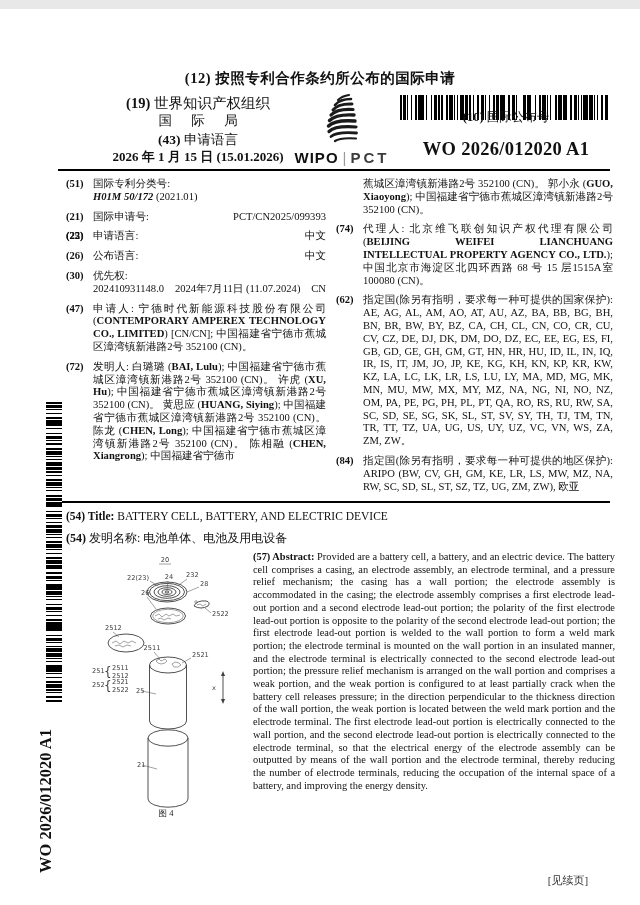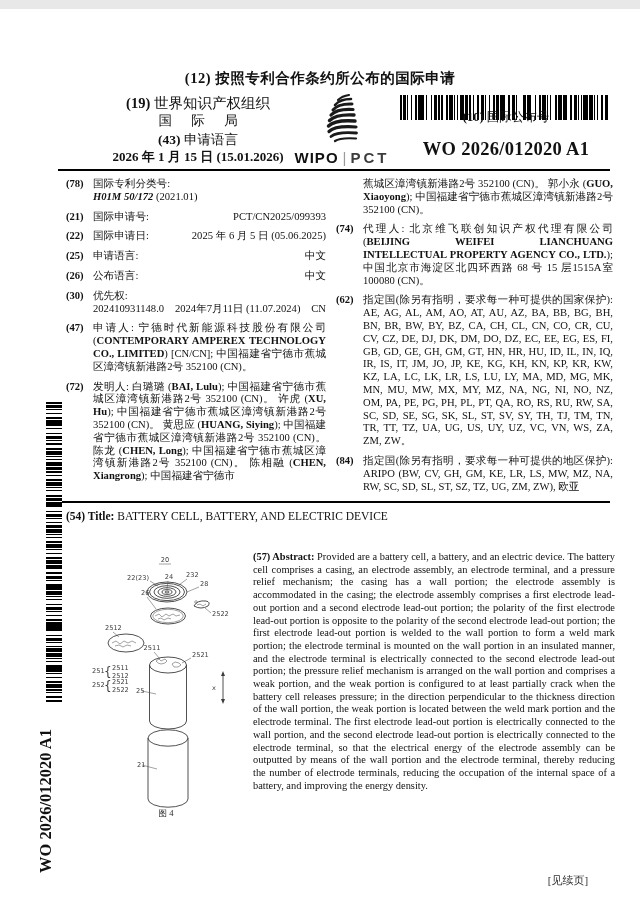--- a/index.html
+++ b/index.html
@@ -96,37 +96,33 @@
   </div>
 
   <div class="barcode-h"></div>
   <div class="pubno-label"><span class="b">(10) </span><span>国际公布号</span></div>
   <div class="pubno">WO 2026/012020 A1</div>
 
   <div class="rule1"></div>
 
   <div class="col-left">
     <div class="field">
-      <span class="num">(78)</span>
+      <span class="num">(51)</span>
       <div>国际专利分类号:</div>
       <div><span class="bi">H01M 50/172</span><span> (2021.01)</span></div>
     </div>
     <div class="field">
       <span class="num">(21)</span>
       <span class="kv">
           <span>国际申请号:</span>
           <span class="val">PCT/CN2025/099393</span>
         </span>
     </div>
     <div class="field">
       <span class="num">(22)</span>
-      <span class="kv">
-          <span>国际申请日:</span>
-          <span class="val">2025 年 6 月 5 日 (05.06.2025)</span>
-        </span>
     </div>
     <div class="field">
       <span class="num">(25)</span>
       <span class="kv">
           <span>申请语言:</span>
           <span class="val">中文</span>
         </span>
     </div>
     <div class="field">
       <span class="num">(26)</span>
@@ -168,20 +164,21 @@
     </div>
     <div class="field">
       <span class="num">(84)</span>
       <span>指定国(除另有指明，要求每一种可提供的地区保护): ARIPO (BW, CV, GH, GM, KE, LR, LS, MW, MZ, NA, RW, SC, SD, SL, ST, SZ, TZ, UG, ZM, ZW), 欧亚</span>
     </div>
   </div>
 
   <div class="rule2"></div>
 
   <div class="title-en"><span class="b">(54) Title: </span><span>BATTERY CELL, BATTERY, AND ELECTRIC DEVICE</span></div>
+  <div class="title-zh"><span class="b">(54) </span><span>发明名称: 电池单体、电池及用电设备</span></div>
 
   <div class="abstract"><span class="b">(57) Abstract: </span><span>Provided are a battery cell, a battery, and an electric device. The battery cell comprises a casing, an electrode assembly, an electrode terminal, and a pressure relief mechanism; the casing has a wall portion; the electrode assembly is accommodated in the casing; the electrode assembly comprises a first electrode lead-out portion and a second electrode lead-out portion; the polarity of the first electrode lead-out portion is opposite to the polarity of the second electrode lead-out portion; the first electrode lead-out portion is welded to the wall portion to form a weld mark portion; the electrode terminal is mounted on the wall portion in an insulated manner, and the electrode terminal is electrically connected to the second electrode lead-out portion; the pressure relief mechanism is arranged on the wall portion and comprises a weak portion, and the weak portion is configured to at least partially crack when the battery cell releases pressure; in the direction perpendicular to the thickness direction of the wall portion, the weak portion is located between the weld mark portion and the electrode terminal. The first electrode lead-out portion is electrically connected to the wall portion, and the second electrode lead-out portion is electrically connected to the electrode terminal, so that the electrical energy of the electrode assembly can be outputted by means of the wall portion and the electrode terminal, thereby reducing the number of electrode terminals, reducing the occupation of the internal space of a battery, and improving the energy density.</span></div>
 
   <div class="side-barcode"></div>
   <div class="side-pubno">WO 2026/012020 A1</div>
 
   <div class="figure">
     <svg width="210" height="310" viewBox="0 0 210 310">
 
       <text class="fig-label" x="110" y="8" text-anchor="middle">20</text>

